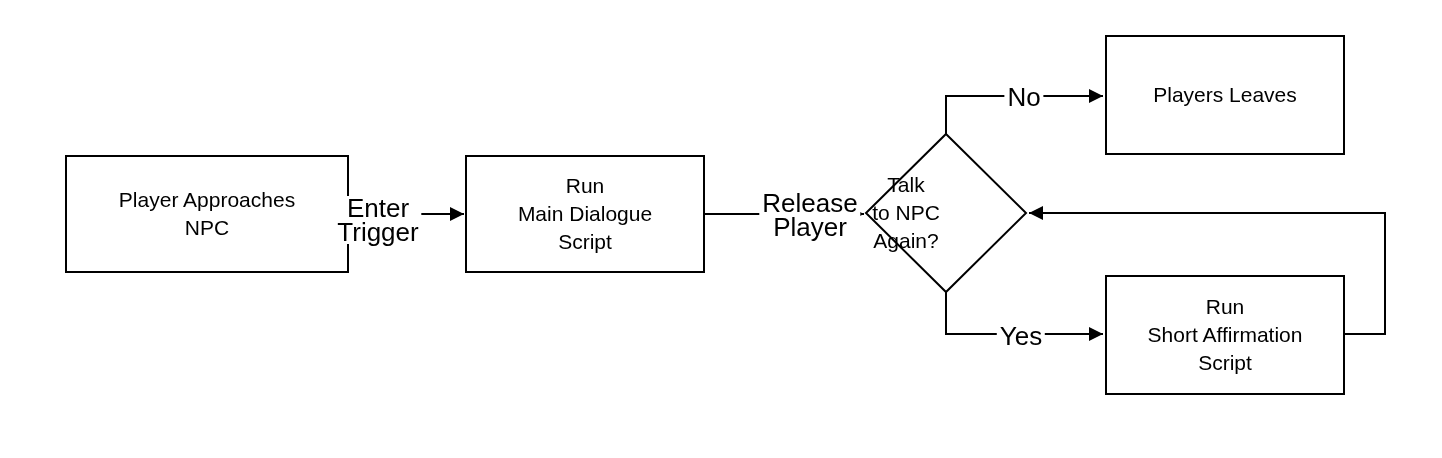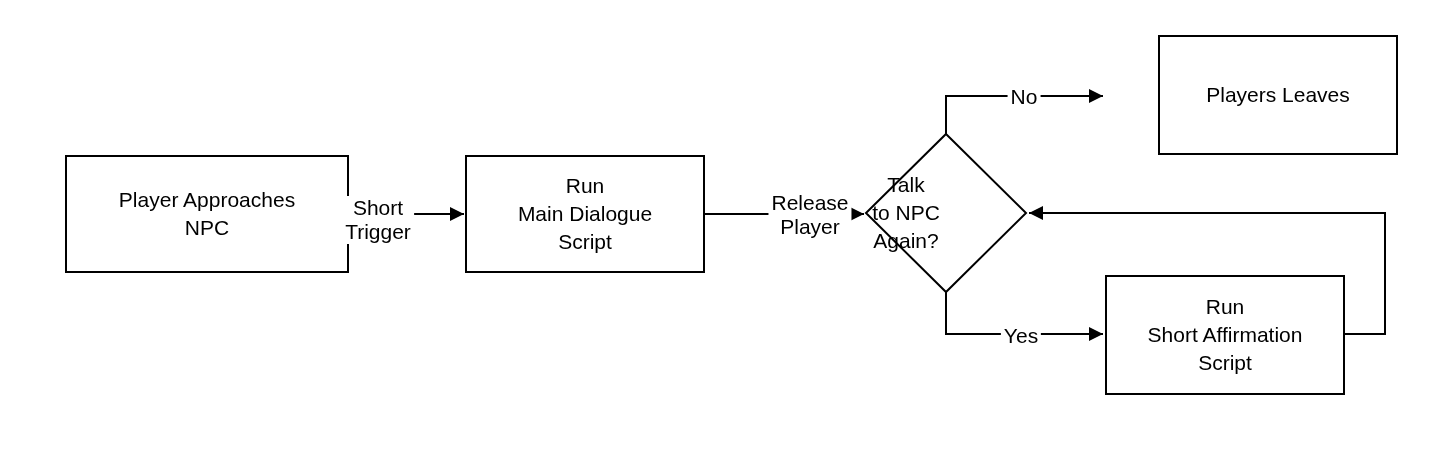--- a/index.html
+++ b/index.html
@@ -46,21 +46,21 @@
     line-height: 28px;
     white-space: pre-line;
     background: transparent;
   }
   .edge-label {
     position: absolute;
     transform: translate(-50%, -50%);
     background: #ffffff;
     padding: 0 3px;
     text-align: center;
-    font-size: 21px;
+    font-size: 26px;
     line-height: 24px;
     white-space: pre-line;
   }
 </style>
 </head>
 <body>
 
 <div class="canvas">
 
   <svg class="wires" viewBox="0 0 1442 458" xmlns="http://www.w3.org/2000/svg">
@@ -83,31 +83,31 @@
     <polygon points="946,134 1026,213 946,292 866,213" fill="#ffffff" stroke="#000000" stroke-width="2"></polygon>
   </svg>
 
   <div class="node" style="left:65px; top:155px; width:284px; height:118px;">Player Approaches
 NPC</div>
 
   <div class="node" style="left:465px; top:155px; width:240px; height:118px;">Run
 Main Dialogue
 Script</div>
 
-  <div class="node" style="left:1158px; top:35px; width:240px; height:120px;">Players Leaves</div>
+  <div class="node" style="left:1105px; top:35px; width:240px; height:120px;">Players Leaves</div>
 
   <div class="node" style="left:1105px; top:275px; width:240px; height:120px;">Run
 Short Affirmation
 Script</div>
 
   <div class="decision-label" style="left:836px; top:168px; width:140px; height:90px;">Talk
 to NPC
 Again?</div>
 
-  <div class="edge-label" style="left:378px; top:220px;">Short
+  <div class="edge-label" style="left:378px; top:220px;">Enter
 Trigger</div>
 
   <div class="edge-label" style="left:770px; top:215px;margin-left:40px;">Release
 Player</div>
 
   <div class="edge-label" style="left:1024px; top:97px;">No</div>
 
   <div class="edge-label" style="left:1021px; top:336px;text-align:center;">Yes</div>
 
 </div>

